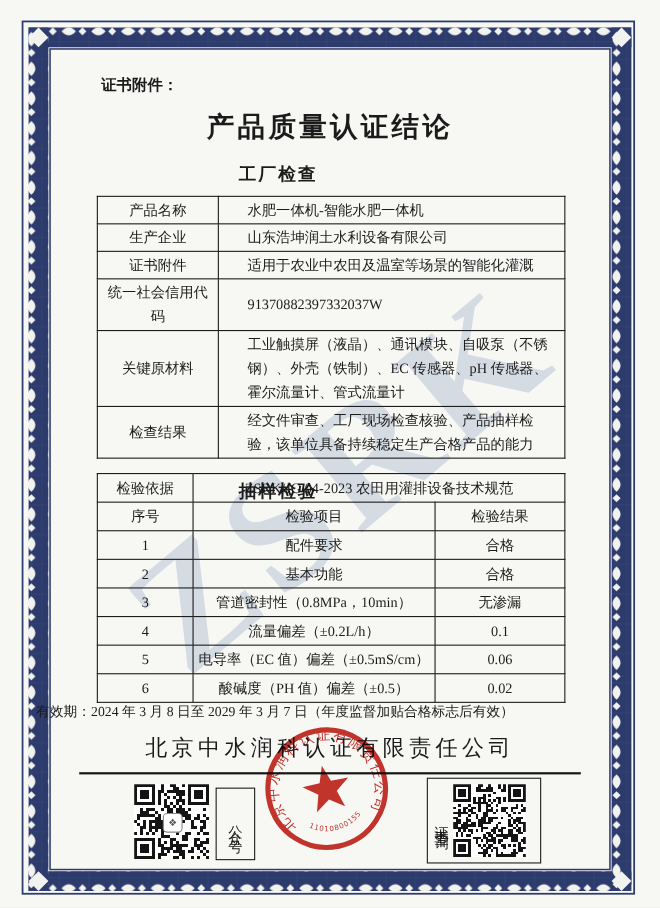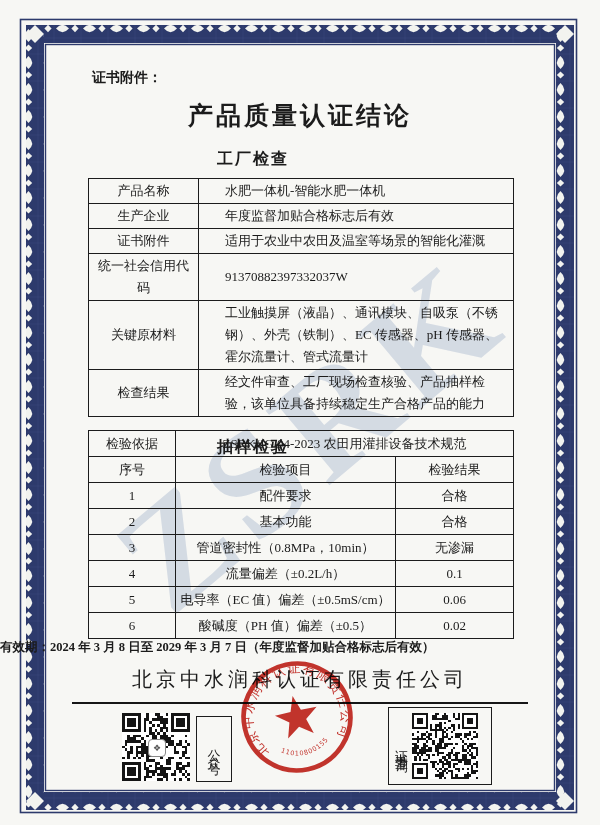--- a/index.html
+++ b/index.html
@@ -33,21 +33,21 @@
     border:1.5px solid #1c1c1c;font-size:13px;line-height:22px;
     padding:1px 4px;background:transparent;margin-left:16px;
   }
   .t1{left:88px;top:178px;width:425px;}
   .t1 col.c1{width:110px;} .t1 col.c2{width:315px;}
   .t1 td.lbl{text-align:center;}
   .t1 td.val{text-align:left;padding-left:26px;padding-right:8px;}
   .t2{left:88px;top:430px;width:425px;padding-left:47px;}
   .t2 col.c1{width:87px;} .t2 col.c2{width:220px;} .t2 col.c3{width:118px;}
   .t2 td{text-align:center;height:23px;}
-  .validity{left:0;top:639px;width:500px;font-size:12.5px;font-weight:bold;}
+  .validity{left:0;top:639px;width:500px;text-align:center;font-size:12.5px;font-weight:normal;}
   .company{left:0;top:666px;width:600px;text-align:center;font-size:20px;letter-spacing:4px;}
   .rule{left:72px;top:702px;width:456px;border-top:2px solid #161616;height:0;}
   .qr-code{background:#fff;}
   .qr-left{left:122px;top:713px;width:68px;height:68px;}
   .qr-logo{
     position:absolute;left:26px;top:26px;width:16px;height:16px;z-index:3;
     background:#fff;border:1px solid #888;border-radius:4px;
     display:flex;align-items:center;justify-content:center;
     font-size:9px;color:#555;
   }
@@ -114,21 +114,21 @@
           <col class="c1">
           <col class="c2">
         </colgroup>
       <tbody>
           <tr>
         <td class="lbl">产品名称</td>
         <td class="val">水肥一体机-智能水肥一体机</td>
       </tr>
       <tr>
         <td class="lbl">生产企业</td>
-        <td class="val">年度监督加贴合格标志后有效</td>
+        <td class="val">山东浩坤润土水利设备有限公司</td>
       </tr>
       <tr>
         <td class="lbl">证书附件</td>
         <td class="val">适用于农业中农田及温室等场景的智能化灌溉</td>
       </tr>
       <tr>
         <td class="lbl">统一社会信用代码</td>
         <td class="val">91370882397332037W</td>
       </tr>
       <tr style="height:49px;">

